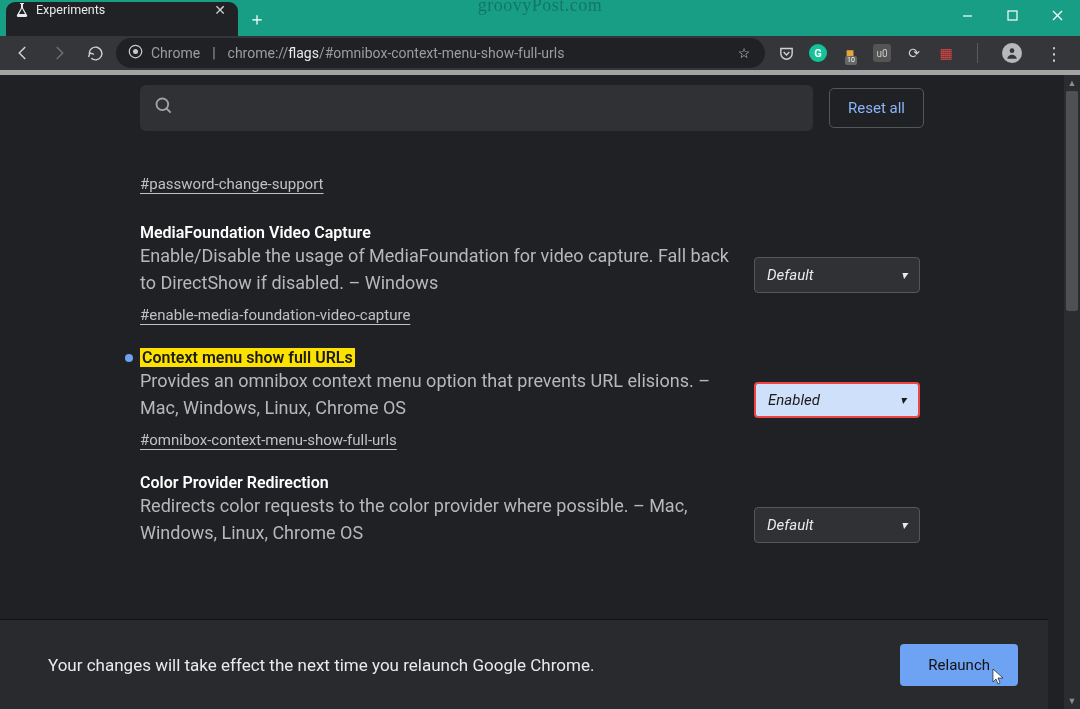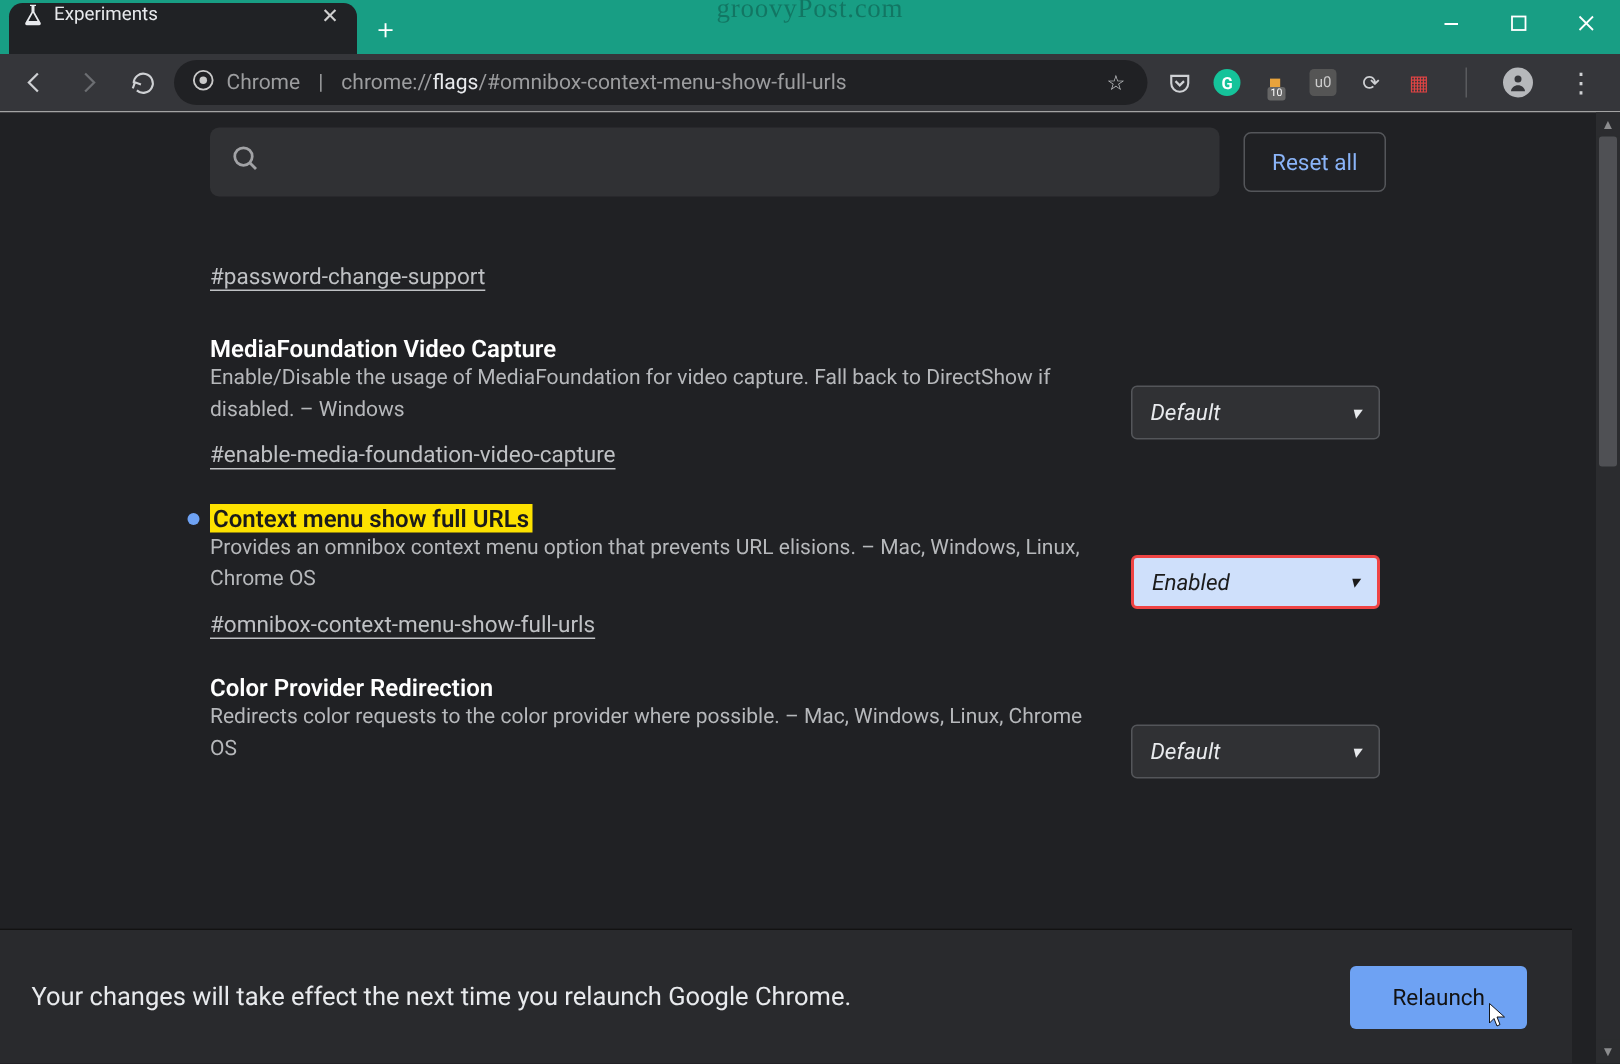--- a/index.html
+++ b/index.html
@@ -10,21 +10,21 @@
 .tab { height: 34px; width: 232px; background: #202225; border-top-left-radius: 9px; border-top-right-radius: 9px; display: flex; align-items: flex-start; padding: 0 10px; margin-left: 6px; gap: 8px; position: relative; }
 .tab-title { color: #e8eaed; font-size: 12.5px; flex: 1; white-space: nowrap; overflow: hidden; text-overflow: ellipsis; }
 .tab-close { color: #cfcfcf; width: 16px; height: 16px; display:flex; align-items:center; justify-content:center; border-radius:50%; font-size: 14px; }
 .newtab { width: 30px; height: 30px; display:flex; align-items:center; justify-content:center; color:#fff; font-size:18px; margin-left:4px; margin-bottom:2px; }
 .win-controls { position: absolute; right: 0; top: 0; height: 30px; display: flex; }
 .win-btn { width: 45px; height: 30px; display:flex; align-items:center; justify-content:center; color: #fff; }
 .win-btn svg { stroke: #fff; fill: none; }
 .watermark { position: absolute; left: 50%; top: 50%; transform: translate(-50%, -23px); color: rgba(0,0,0,0.25); font-size: 18px; font-family: Georgia, serif; letter-spacing: .5px; pointer-events:none; }
 
 
-.toolbar { height: 39px; background: #35363a; display:flex; align-items:center; padding: 0 8px; gap: 6px; border-bottom: 1px solid #a3a3a3; }
+.toolbar { height: 39px; background: #35363a; display:flex; align-items:center; padding: 0 8px; gap: 6px; border-bottom: 5px solid #a3a3a3; }
 .nav-btn { width: 30px; height: 30px; display:flex; align-items:center; justify-content:center; color:#cfd1d4; border-radius:50%; }
 .nav-btn.disabled { color:#6c6e72; }
 .omnibox { flex: 1; height: 30px; background: #202124; border-radius: 15px; display:flex; align-items:center; padding: 0 12px; gap:8px; color:#c9c9c9; font-size:14px; overflow:hidden; }
 .omni-seg { white-space: nowrap; }
 .omni-strong { color:#e8eaed; }
 .omni-dim { color:#9c9d9f; }
 .omni-sep { color:#9c9d9f; padding: 0 4px; }
 .ext-icons { display:flex; align-items:center; gap:14px; padding: 0 6px; }
 .ext-ico { width:18px; height:18px; display:flex; align-items:center; justify-content:center; font-size:14px; color:#cfd1d4; position:relative; }
 .badge10 { position:absolute; bottom:-3px; left:4px; font-size:7px; background:#666; color:#fff; padding:0 2px; border-radius:2px; line-height:9px; }
@@ -47,30 +47,30 @@
 .searchbox input::placeholder { color:#a2a3a6; font-size:16px; }
 .reset-btn { height:40px; padding: 0 18px; border:1px solid #54565a; border-radius:5px; color:#8ab4f8; background:transparent; font-size:15px; display:flex; align-items:center; }
 
 
 .flags-body { padding: 0 140px 120px 140px; }
 .link-line { display:inline-block; color:#bfc1c4; font-size:15px; text-decoration: underline; text-underline-offset: 4px; margin-top: 10px; }
 .flag-item { display:flex; gap:20px; padding: 24px 0 0 0; }
 .flag-left { flex:1; position:relative; }
 .flag-title { color:#ffffff; font-size:16px; font-weight:600; margin-bottom:8px; display:inline; }
 .flag-title.hl { background:#fde200; color:#1b1b1b; padding: 0 2px; }
-.flag-desc { color:#b6b8bb; font-size:14px; line-height:1.5; }
+.flag-desc { color:#b6b8bb; font-size:18px; line-height:1.5; }
 .flag-right { width:170px; display:flex; align-items:flex-start; padding-top: 34px; font-style: italic; }
 .select { width:166px; height:36px; background:#303134; border:1px solid #54565a; border-radius:4px; color:#e8eaed; font-size:15px; display:flex; align-items:center; justify-content:space-between; padding:0 12px; }
 .select.active { background:#cfe0fb; border:2px solid #ef4444; color:#1b1b1b; }
 .select.active .chev { color:#1b1b1b; }
 .chev { color:#e8eaed; font-size:12px; }
 .change-dot { position:absolute; left:-15px; top:6px; width:8px; height:8px; border-radius:50%; background:#6ea2f3; }
 
 
-.bottom-bar { position:absolute; left:0; right:16px; bottom:0; height:90px; background:#292a2d; display:flex; align-items:center; justify-content:space-between; padding: 0 30px 0 21px; font-size:17px; color:#e8eaed; border-top:1px solid #121212;}
+.bottom-bar { position:absolute; left:0; right:16px; bottom:0; height:90px; background:#292a2d; display:flex; align-items:center; justify-content:space-between; padding: 0 30px 0 48px; font-size:17px; color:#e8eaed; border-top:1px solid #121212;}
 .relaunch { background:#6ea2f3; color:#121212; height:42px; padding: 0 28px; border:none; border-radius:4px; font-size:15px; display:flex; align-items:center; font-weight:400; position:relative;}
 .cursor { position:absolute; right:12px; bottom:-4px; font-size:16px; color:#fff; }
 
 .flask-ico svg { fill:#e8eaed; }
 </style>
 </head>
 <body>
 
 <div class="titlebar">
   <div class="tab">

